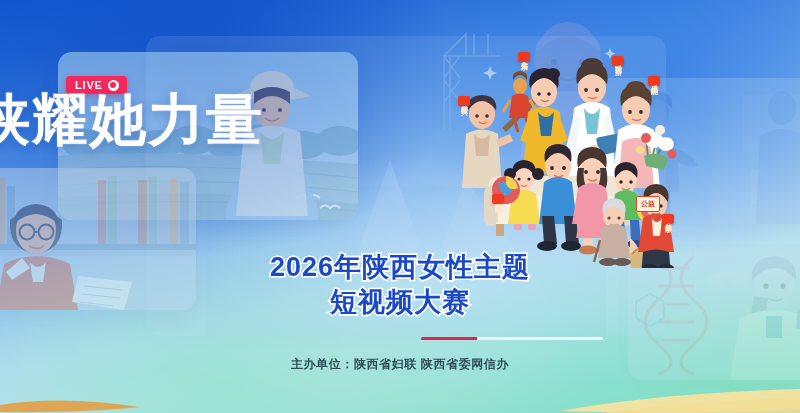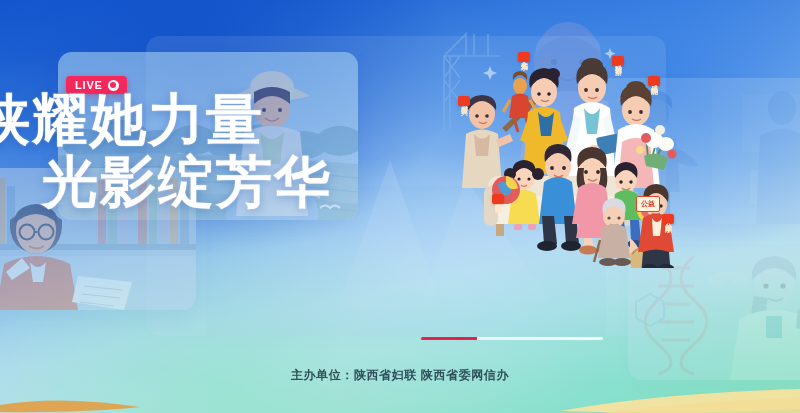--- a/index.html
+++ b/index.html
@@ -161,21 +161,20 @@
   .footer {
     position: absolute;
     left: 0;
     top: 356px;
     width: 800px;
     text-align: center;
     font-size: 12px;
     font-weight: 700;
     color: #2f4f58;
     letter-spacing: .6px;
-    margin-top: 11px;
   }
 
   
   .illus { position: absolute; left: 440px; top: 18px; width: 260px; height: 250px; }
   .vlabel {
     position: absolute;
     writing-mode: vertical-rl;
     background: #ef3a20;
     color: #ffe9c9;
     font-size: 7px;
@@ -599,23 +598,26 @@
     <div class="vlabel" style="left:78px;  top:34px;"><span>文化传承</span></div>
     <div class="vlabel" style="left:172px; top:38px;"><span>科技创新</span></div>
     <div class="vlabel" style="left:208px; top:58px;"><span>成长赋能</span></div>
     <div class="vlabel" style="left:52px;  top:176px;"><span>家庭文明</span></div>
     <div class="vlabel" style="left:222px; top:196px;"><span>公益奉献</span></div>
     <div class="sign-badge" style="left:196px; top:178px;"><span>公益</span></div>
   </div>
 
   <div class="headline">
     <span class="ln ln1">陕耀她力量</span>
-    <span class="ln ln2">光影绽芳华</span>
-  </div>
-
+  </div>
+
+  <div class="subtitle">
+    <span class="sl">2026年陕西女性主题</span>
+    <span class="sl">短视频大赛</span>
+  </div>
 
   <div class="divider"></div>
 
   <div class="footer">主办单位：陕西省妇联 陕西省委网信办</div>
 
   <svg class="curves" viewBox="0 0 800 60" preserveAspectRatio="none">
     <path d="M0 52 Q60 42 140 54 Q80 60 0 59 Z" fill="#e89a3c" opacity=".85"></path>
     <path d="M800 36 Q660 40 560 58 Q700 62 800 56 Z" fill="#f6e3a0" opacity=".95"></path>
     <path d="M800 44 Q680 50 600 60 L800 60 Z" fill="#f3dc94" opacity=".8"></path>
   </svg>

